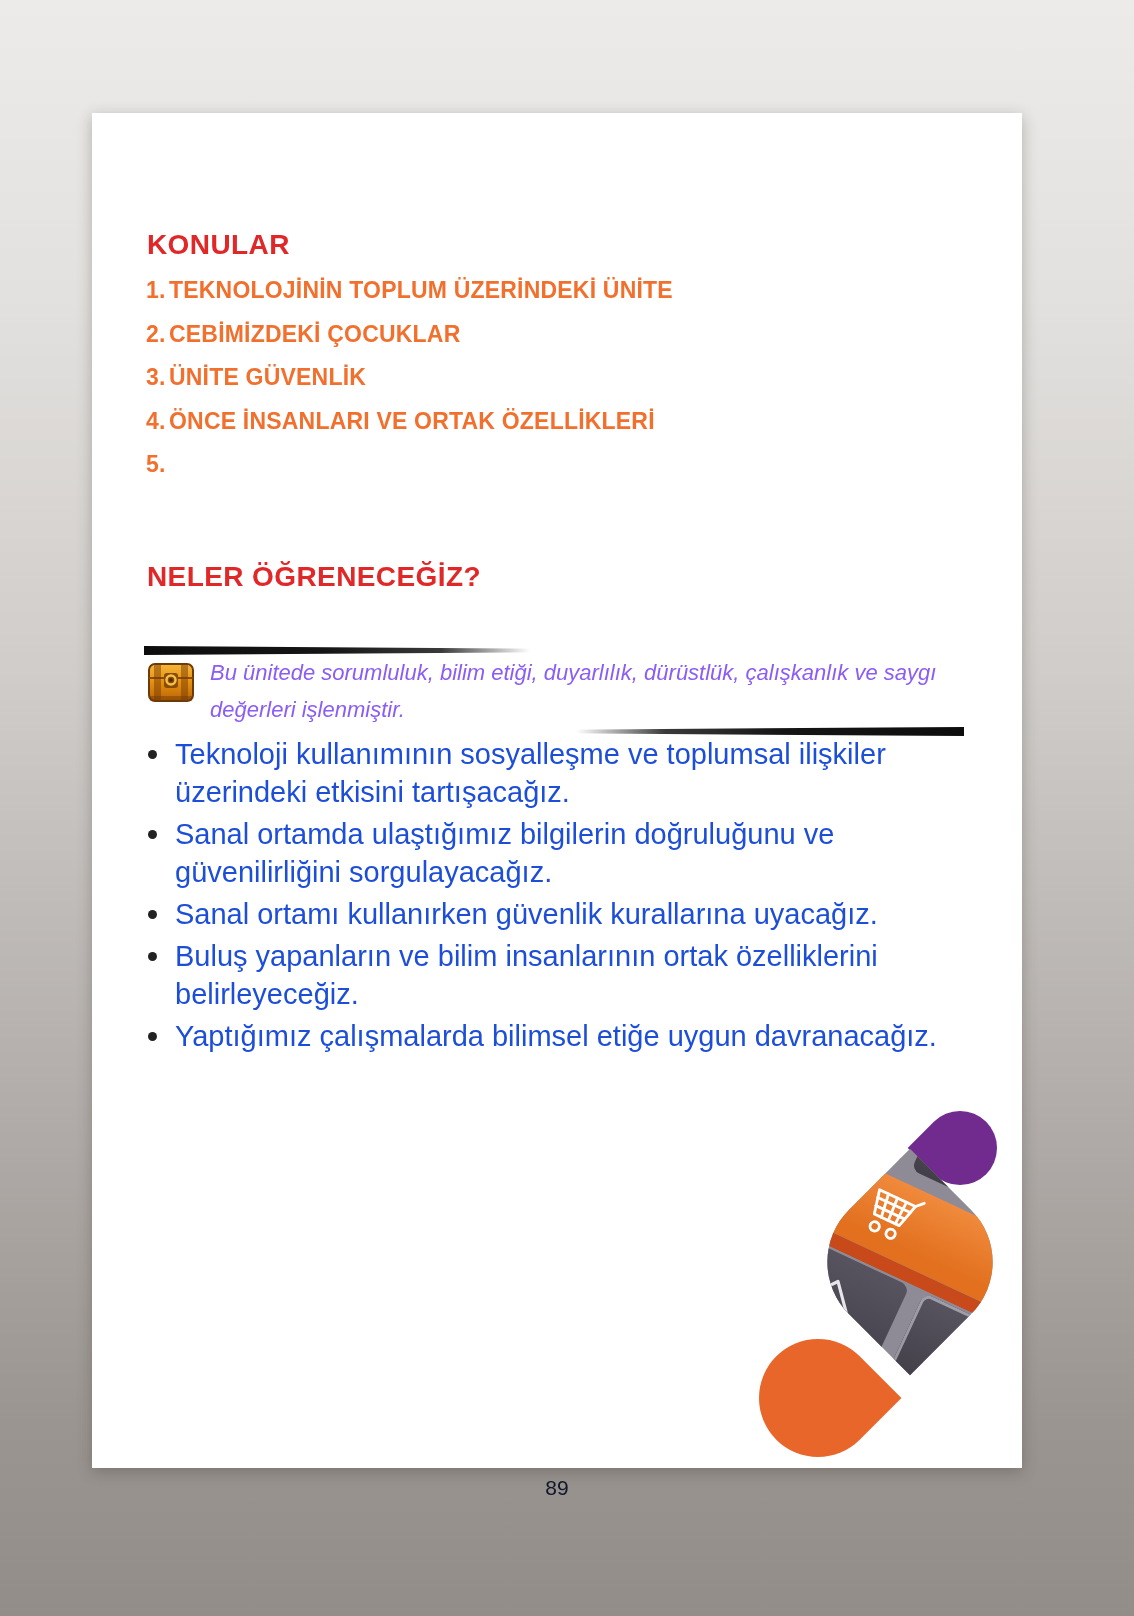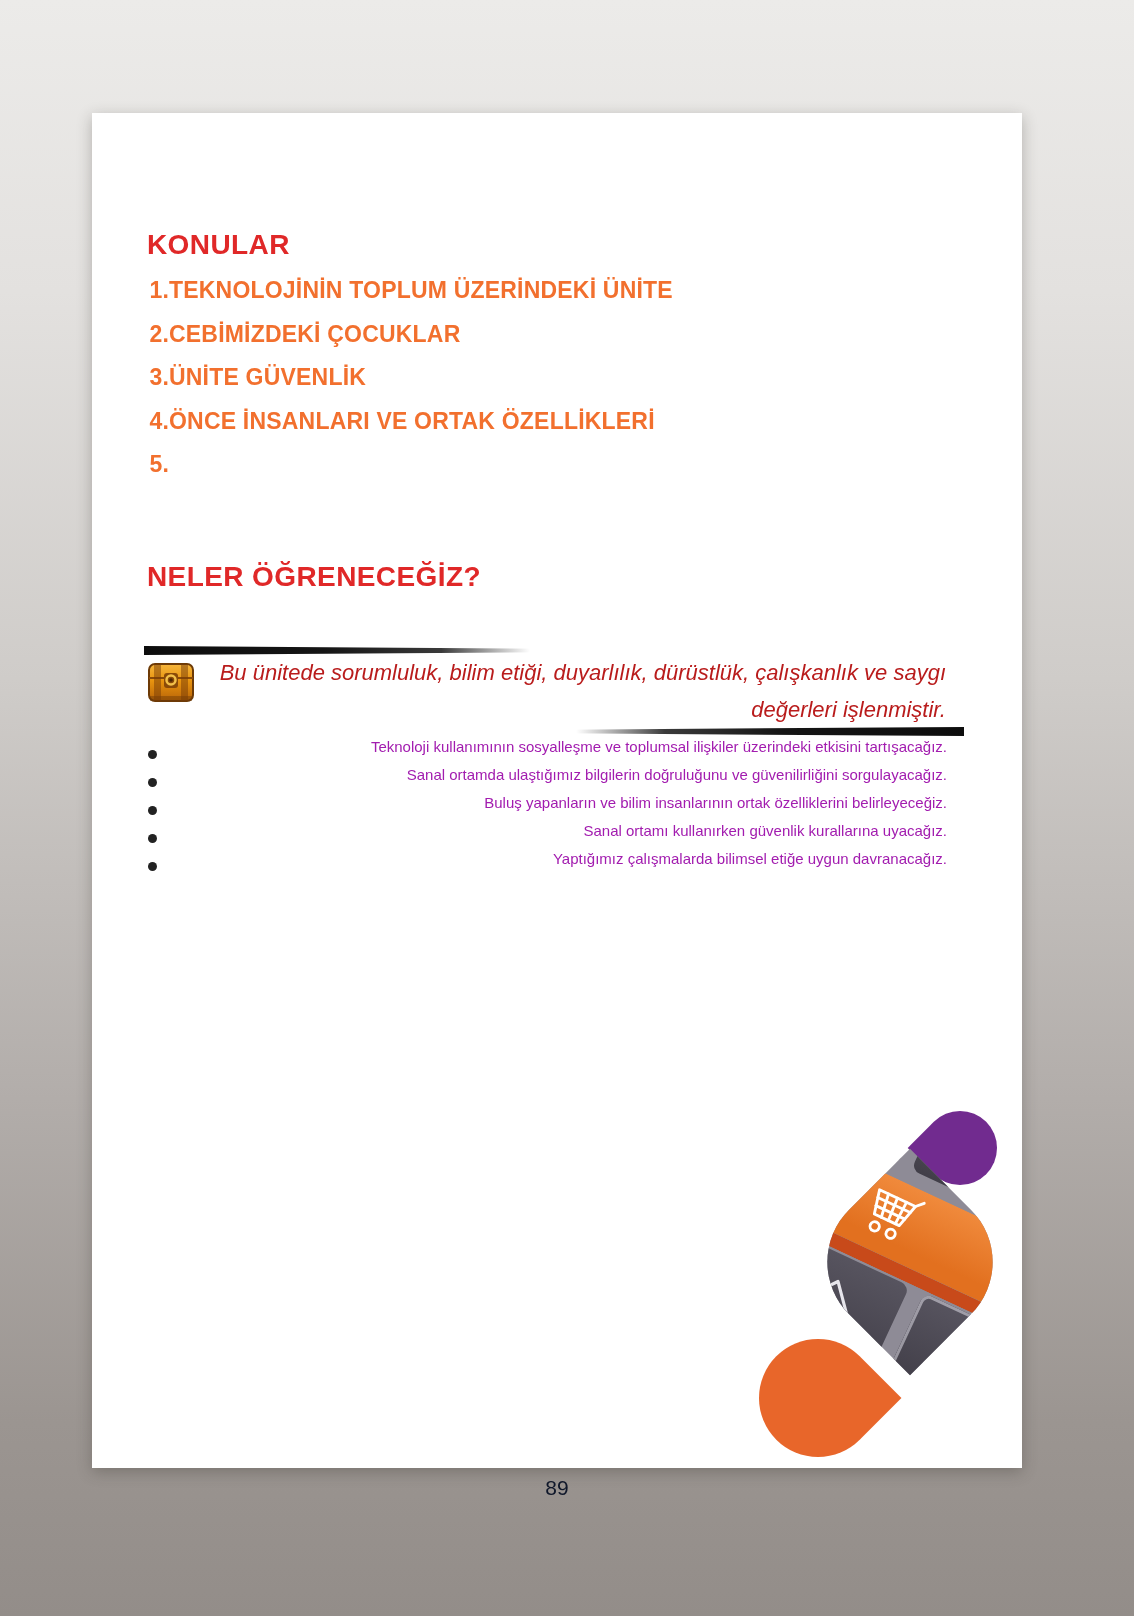--- a/index.html
+++ b/index.html
@@ -5,21 +5,20 @@
   html,body{margin:0;padding:0;}
   body{
     width:1134px;height:1616px;position:relative;overflow:hidden;
     font-family:"Liberation Sans",sans-serif;
     background:linear-gradient(180deg,#ecebe9 0%,#e3e1df 18%,#cfccc9 42%,#b2adaa 68%,#9b9591 88%,#938d89 100%);
   }
   .sheet{
     position:absolute;left:92px;top:113px;width:930px;height:1355px;
     background:#ffffff;overflow:hidden;
     box-shadow:0 4px 14px rgba(50,45,40,.30);
-    text-align:right;
   }
   
   .h-red{
     position:absolute;left:55px;margin:0;
     font-size:28px;font-weight:700;color:#e02828;letter-spacing:.4px;
   }
   .konular-heading{top:116px;}
   .neler-heading{top:448px;}
   
   .topics{position:absolute;left:54px;top:164px;width:840px;}
@@ -31,26 +30,26 @@
   .bar-top{left:52px;top:533px;width:402px;
     background:linear-gradient(90deg,#0d0d0d 0%,#151515 45%,#3a3a3a 74%,rgba(95,95,95,0) 96%);
     clip-path:polygon(0 0,100% 30%,100% 70%,0 100%);}
   .bar-bottom{left:468px;top:614px;width:404px;
     background:linear-gradient(270deg,#0d0d0d 0%,#151515 45%,#3a3a3a 74%,rgba(95,95,95,0) 96%);
     clip-path:polygon(0 30%,100% 0,100% 100%,0 70%);}
   
   .chest{position:absolute;left:55px;top:546px;width:48px;height:46px;}
   .values-note{
     position:absolute;left:118px;top:541px;width:736px;margin:0;
-    font-size:22px;font-style:italic;line-height:37px;color:#b91c1c;
+    font-size:22px;font-style:italic;line-height:37px;color:#8b5cf6;
   }
   
   .bullets{position:absolute;left:53px;top:622px;width:802px;}
   .bullet{position:relative;padding-left:30px;margin:0 0 4px 0;
-    font-size:15px;line-height:24px;color:#a21caf;}
+    font-size:29px;line-height:38px;color:#1d4ed8;}
   .bullet-dot{position:absolute;left:3px;top:15px;width:9px;height:9px;border-radius:50%;background:#222;}
   
   .leaf{position:absolute;}
   .leaf-purple{left:831px;top:998px;width:74px;height:74px;background:#712b8f;
     border-radius:50% 50% 50% 0;transform:rotate(45deg);}
   .leaf-orange{left:667px;top:1226px;width:118px;height:118px;background:#e8662a;
     border-radius:50% 0 50% 50%;transform:rotate(45deg);}
   .leaf-kb{left:738px;top:1069px;width:160px;height:160px;background:#8e8b96;
     border-radius:0 46% 0 46%;transform:rotate(45deg);overflow:hidden;}
   .kb-inner{position:absolute;left:50%;top:50%;width:260px;height:260px;
@@ -127,22 +126,22 @@
     </svg>
   </div>
 
   <p class="values-note">Bu ünitede sorumluluk, bilim etiği, duyarlılık, dürüstlük, çalışkanlık ve saygı değerleri işlenmiştir.</p>
 
   <div class="bar bar-bottom"></div>
 
   <div class="bullets">
     <p class="bullet"><span class="bullet-dot"></span><span>Teknoloji kullanımının sosyalleşme ve toplumsal ilişkiler üzerindeki etkisini tartışacağız.</span></p>
     <p class="bullet"><span class="bullet-dot"></span><span>Sanal ortamda ulaştığımız bilgilerin doğruluğunu ve güvenilirliğini sorgula­yacağız.</span></p>
+    <p class="bullet"><span class="bullet-dot"></span><span>Sanal ortamı kullanırken güvenlik kurallarına uyacağız.</span></p>
     <p class="bullet"><span class="bullet-dot"></span><span>Buluş yapanların ve bilim insanlarının ortak özelliklerini belirleyeceğiz.</span></p>
-    <p class="bullet"><span class="bullet-dot"></span><span>Sanal ortamı kullanırken güvenlik kurallarına uyacağız.</span></p>
     <p class="bullet"><span class="bullet-dot"></span><span>Yaptığımız çalışmalarda bilimsel etiğe uygun davranacağız.</span></p>
   </div>
 
   <div class="leaf leaf-purple"></div>
   <div class="leaf leaf-orange"></div>
   <div class="leaf leaf-kb">
     <div class="kb-inner">
       <div class="key key-top-a"></div>
       <div class="key key-top-b"></div>
       <div class="key key-enter">

